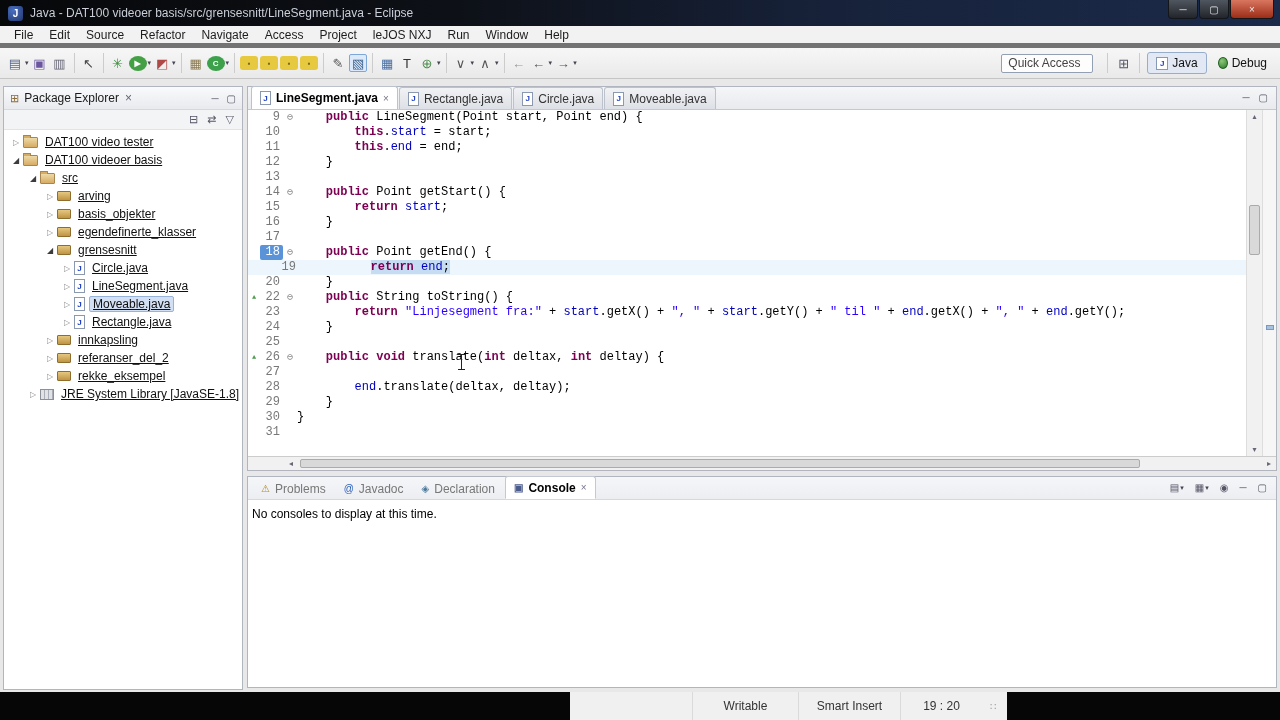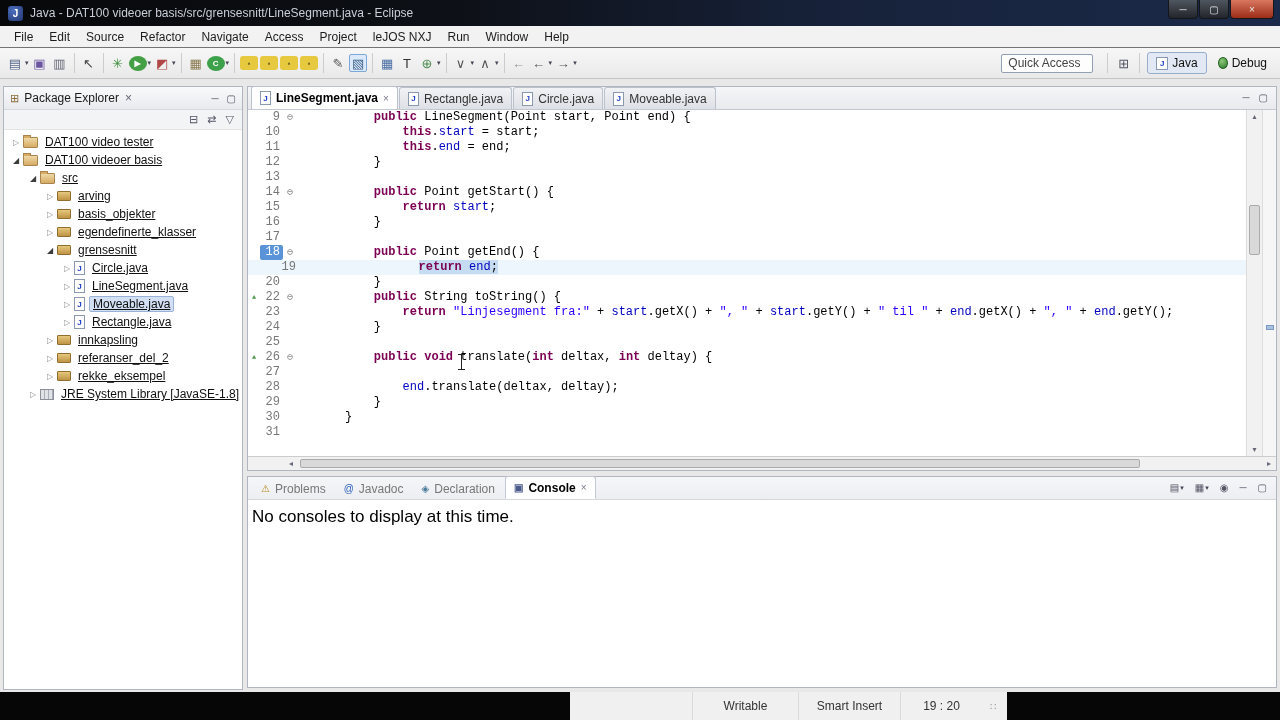--- a/index.html
+++ b/index.html
@@ -15,21 +15,21 @@
   .app-icon{width:15px;height:15px;margin:0 7px 0 8px;border-radius:3px;
     background:radial-gradient(circle at 35% 30%,#4a6fc0,#23376e);color:#fff;
     font-size:10px;font-weight:bold;display:flex;align-items:center;justify-content:center;}
   .winbtns{position:absolute;right:6px;top:0;display:flex;}
   .wbtn{width:30px;height:19px;margin-left:1px;border:1px solid #14161a;border-top:none;
     border-radius:0 0 4px 4px;background:linear-gradient(#50565f,#22252b);
     color:#e6e6e6;font-size:10px;display:flex;align-items:center;justify-content:center;}
   .wbtn.close{width:44px;background:linear-gradient(#d9765f,#9c2d17);}
   
   .menubar{position:absolute;left:0;top:26px;right:0;height:22px;background:#f2f2f2;
-    border-bottom:1px solid #737373;display:flex;align-items:center;padding-left:6px;
+    border-bottom:5px solid #737373;display:flex;align-items:center;padding-left:6px;
     font-size:12px;color:#1c1c1c;}
   .menu-item{padding:2px 8px;}
   
   .toolbar{position:absolute;left:0;top:48px;right:0;height:31px;
     background:linear-gradient(#f7f7f7,#e9e9e9);border-bottom:1px solid #c5c5c5;
     display:flex;align-items:center;padding:0 5px;}
   .titem{display:flex;align-items:center;margin:0 1px;}
   .tbtn{min-width:18px;height:18px;display:flex;align-items:center;justify-content:center;
     font-size:13px;border-radius:2px;}
   .tbtn.box{width:16px;height:14px;border-radius:3px;font-size:8px;}
@@ -89,21 +89,21 @@
   .etabs-right{position:absolute;right:8px;top:5px;display:flex;gap:9px;color:#556;font-size:10px;}
   .ebody{flex:1;position:relative;overflow:hidden;}
   .codearea{position:absolute;left:0;top:0;right:30px;bottom:0;
     font-family:"Liberation Mono", monospace;font-size:12px;line-height:15px;}
   .crow{height:15px;display:flex;}
   .crow.cur{background:#edf5fd;padding-left:16px;}
   .ricon{width:12px;text-align:center;font-size:7px;color:#4f9b4f;line-height:15px;flex:none;}
   .lnum{width:23px;text-align:right;color:#787878;padding-right:3px;flex:none;}
   .lnum.hl{background:#5b93d8;color:#fff;border-radius:2px;}
   .lfold{width:14px;text-align:center;color:#8a8a8a;font-size:10px;flex:none;}
-  .ltext{white-space:pre;margin-left:48px;}
+  .ltext{white-space:pre;}
   .k{color:#7b0052;font-weight:bold;}
   .s{color:#2a00ff;}
   .f{color:#0000c0;}
   .sel{background:#c6dcf2;}
   .vscroll{position:absolute;right:14px;top:0;width:16px;bottom:0;background:#f1f1f1;
     border-left:1px solid #dddddd;}
   .sarrow{position:absolute;left:0;width:100%;height:13px;display:flex;align-items:center;
     justify-content:center;font-size:8px;color:#667;}
   .vthumb{position:absolute;left:2px;right:2px;top:95px;height:50px;background:#d9d9d9;
     border:1px solid #ababab;border-radius:2px;}
@@ -119,21 +119,21 @@
   
   .consolep{position:absolute;left:247px;top:476px;width:1030px;height:212px;background:#fff;
     border:1px solid #b0b5bf;display:flex;flex-direction:column;}
   .ctabs{height:23px;background:linear-gradient(#f5f6f8,#edeef2);border-bottom:1px solid #d5d8dd;
     display:flex;align-items:flex-end;padding-left:5px;font-size:12px;position:relative;flex:none;}
   .ctab{display:flex;align-items:center;height:21px;padding:0 8px;margin-right:2px;color:#777;gap:5px;}
   .ctab.active{background:#fff;border:1px solid #c3c8d2;border-bottom:1px solid #fff;
     border-radius:3px 3px 0 0;color:#000;font-weight:bold;height:23px;}
   .cicon{font-size:10px;}
   .ctabs-right{position:absolute;right:8px;top:5px;display:flex;gap:9px;color:#556;font-size:10px;align-items:center;}
-  .cbody{flex:1;padding:7px 4px;font-size:17px;color:#000;}
+  .cbody{flex:1;padding:7px 4px;font-size:12px;color:#000;}
   
   .statusstrip{position:absolute;left:0;top:692px;right:0;height:28px;background:#060606;}
   .statusbar{position:absolute;left:570px;top:0;width:437px;height:28px;background:#f0f0f0;
     display:flex;align-items:stretch;font-size:12px;color:#333;}
   .scell{display:flex;align-items:center;justify-content:center;border-left:1px solid #dadada;}
   .scell.spacer{width:122px;border-left:none;}
   .scell.w1{width:106px;} .scell.w2{width:102px;} .scell.w3{width:82px;text-align:right;}
   .sdots{display:flex;align-items:center;color:#9a9a9a;font-size:10px;padding-left:8px;}
   
   .ibeam{position:absolute;left:457px;top:354px;width:9px;height:16px;}

